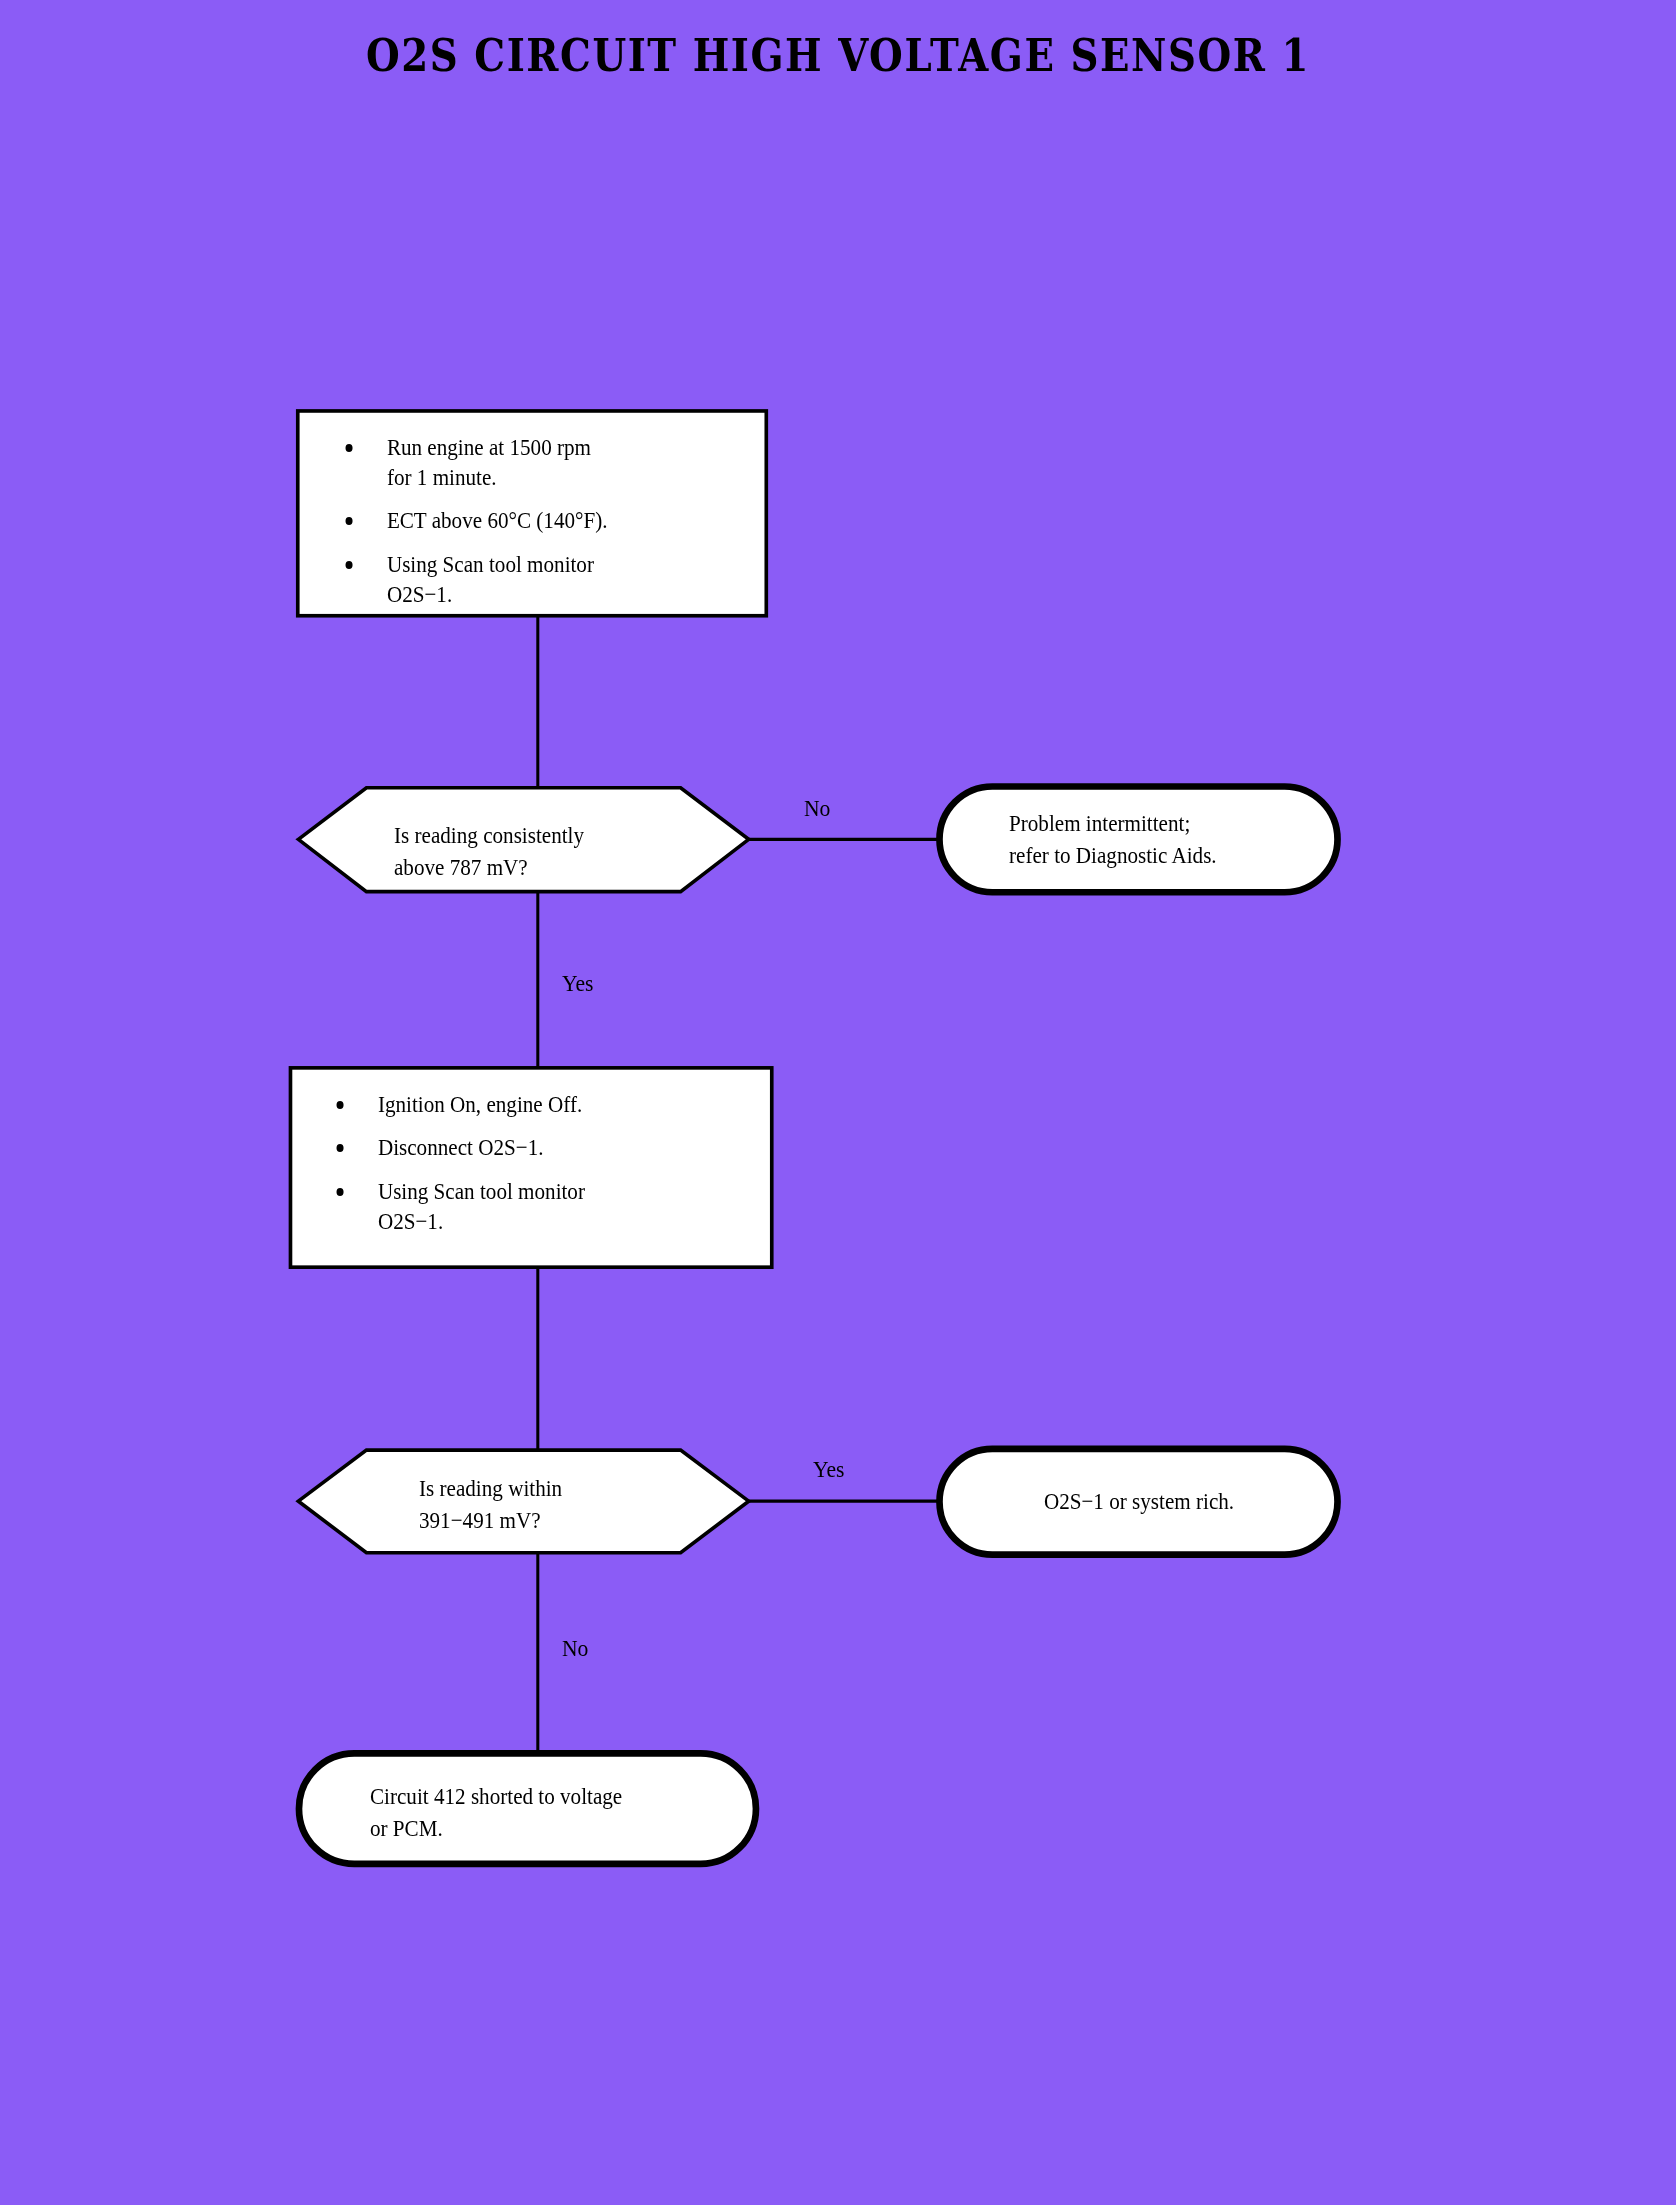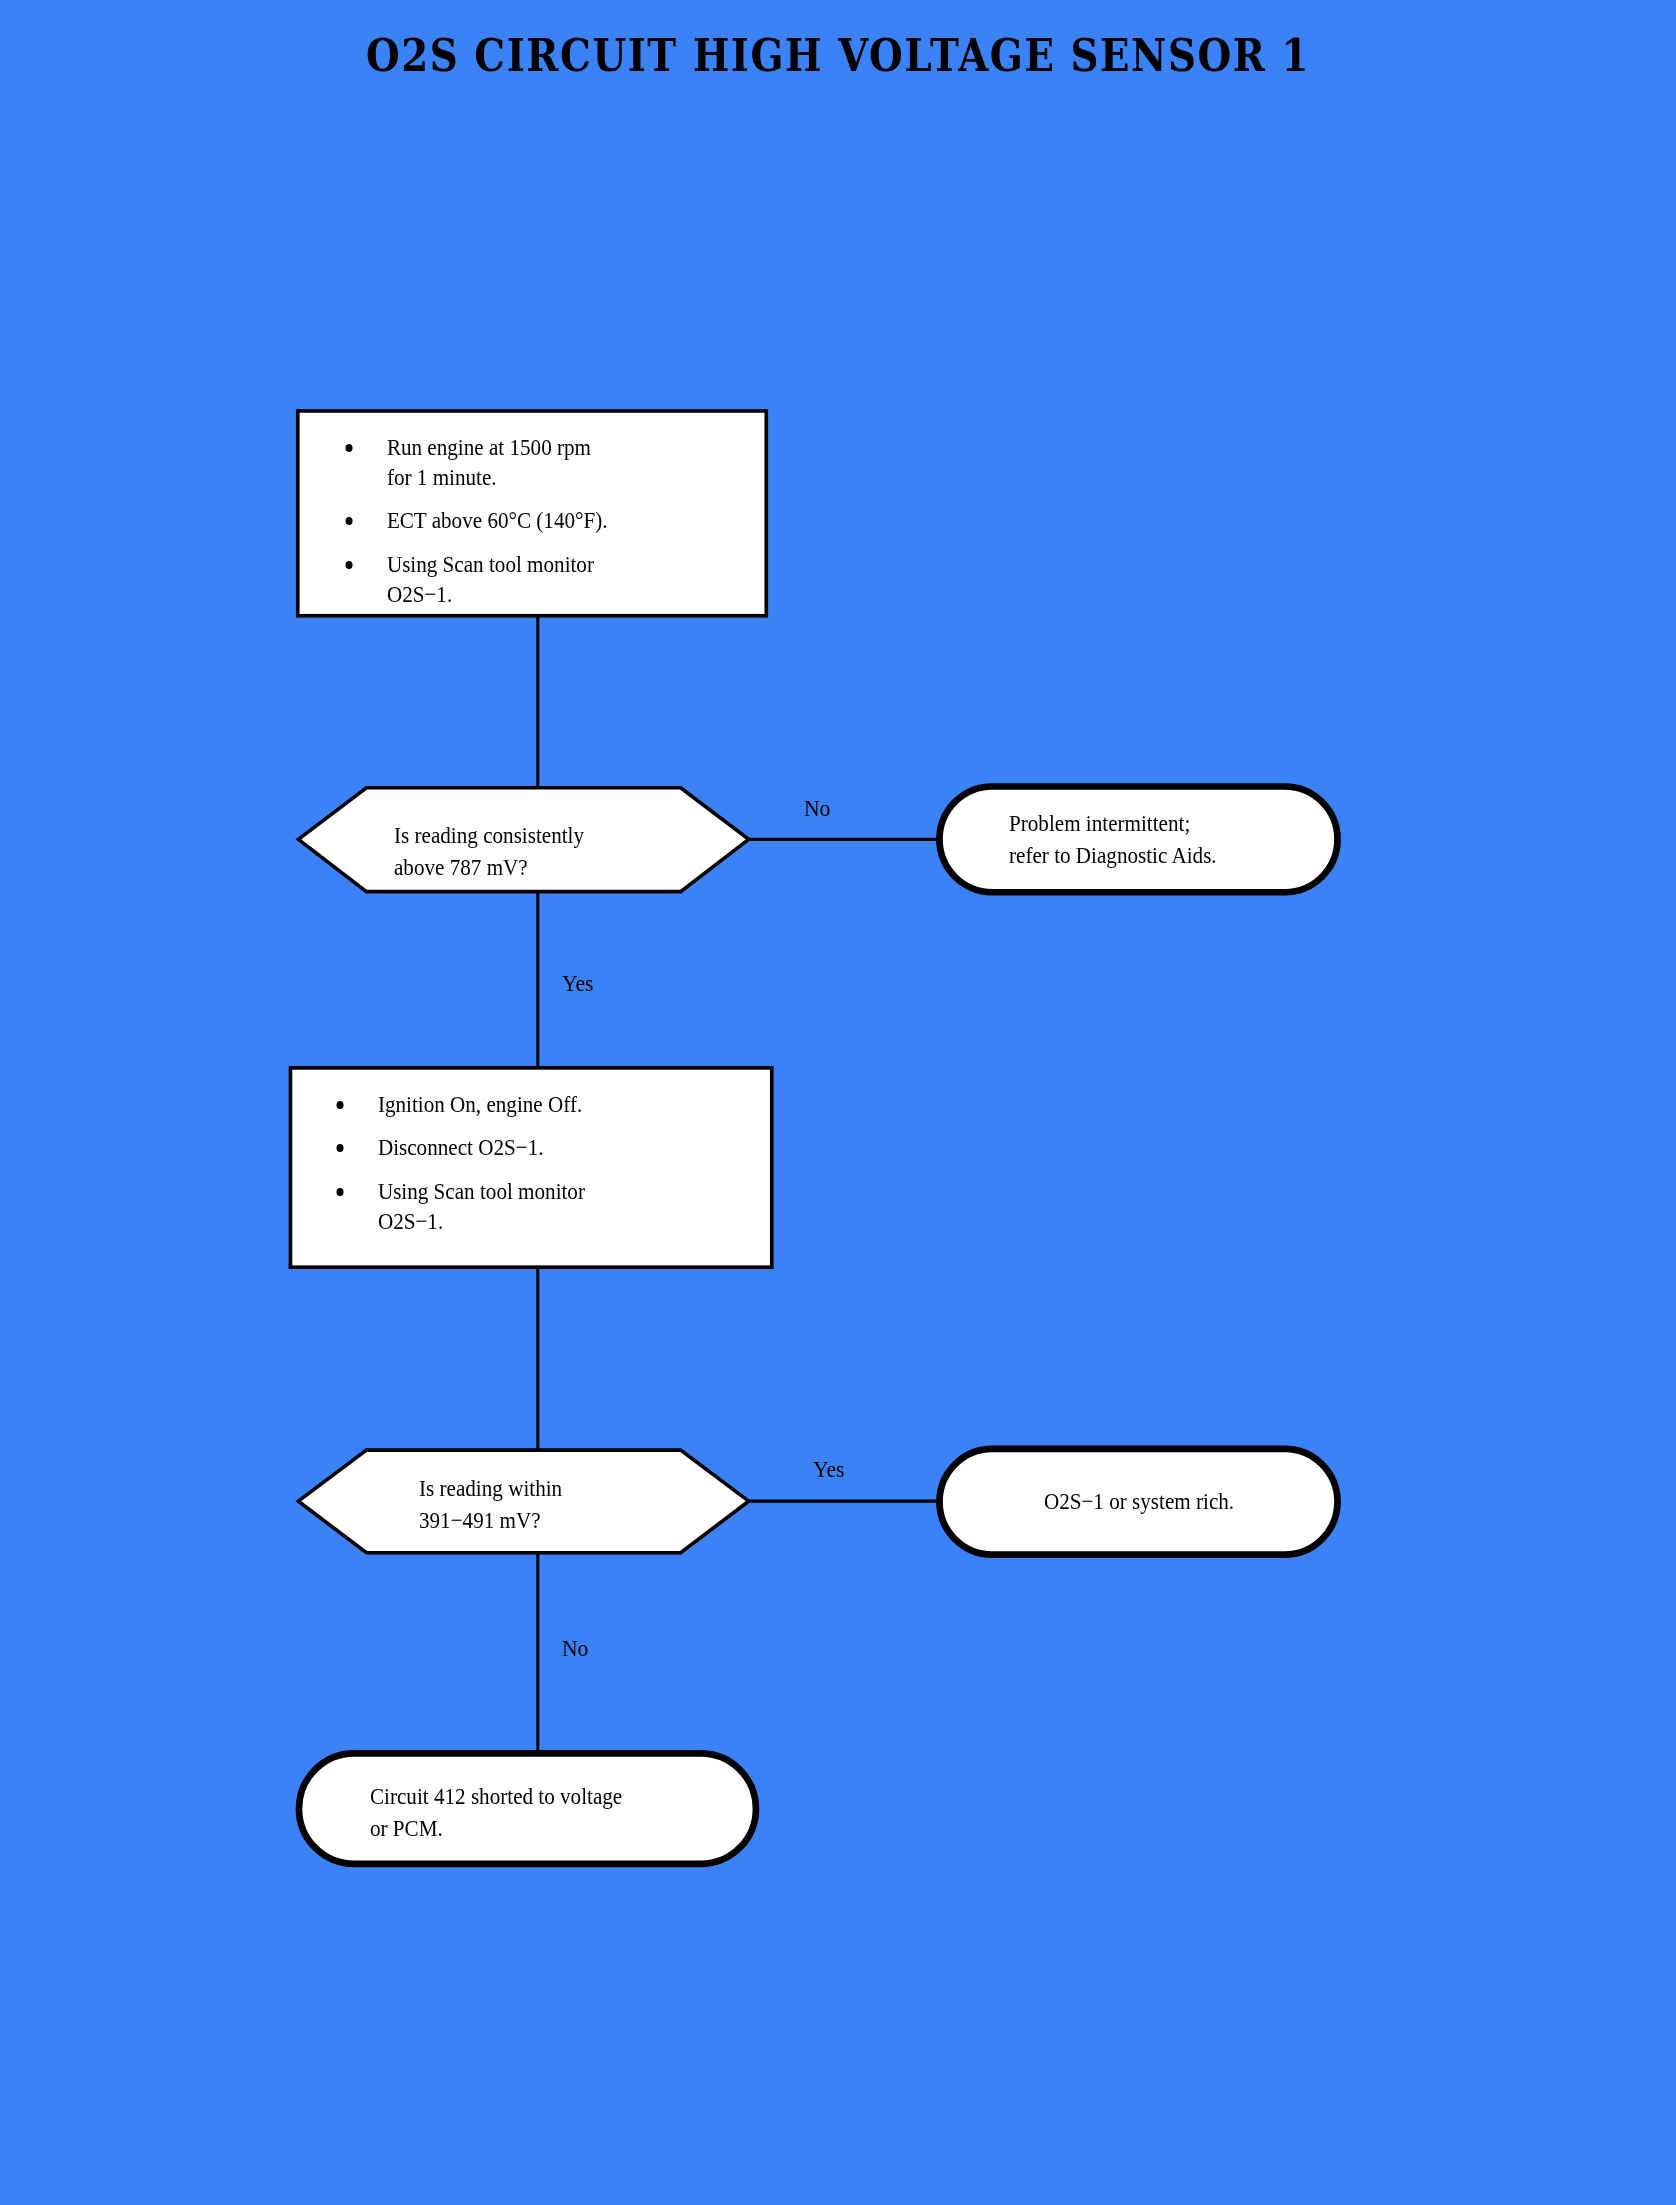--- a/index.html
+++ b/index.html
@@ -9,21 +9,21 @@
     background: #ffffff;
   }
   body {
     font-family: "Liberation Serif", "DejaVu Serif", serif;
     color: #000000;
   }
   #page {
     position: relative;
     width: 1676px;
     height: 2205px;
-    background: #3b82f6;
+    background: #8b5cf6;
     overflow: hidden;
   }
 
   
   #chart-title {
     position: absolute;
     left: 0;
     top: 29px;
     width: 1676px;
     text-align: center;

